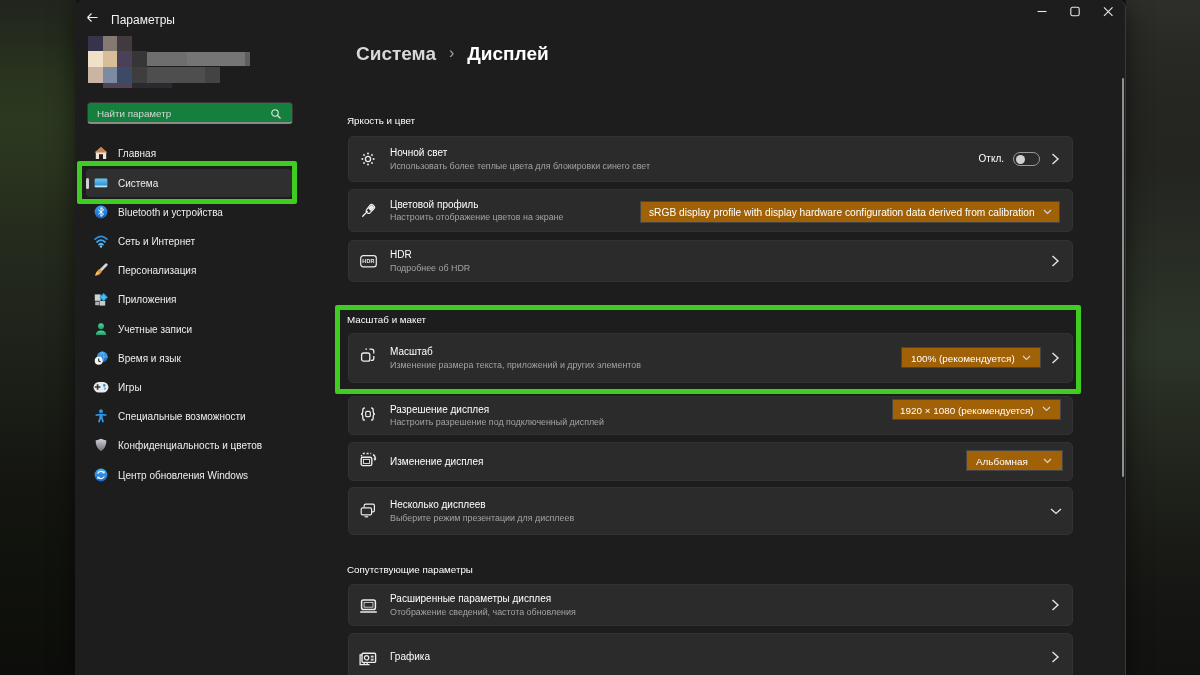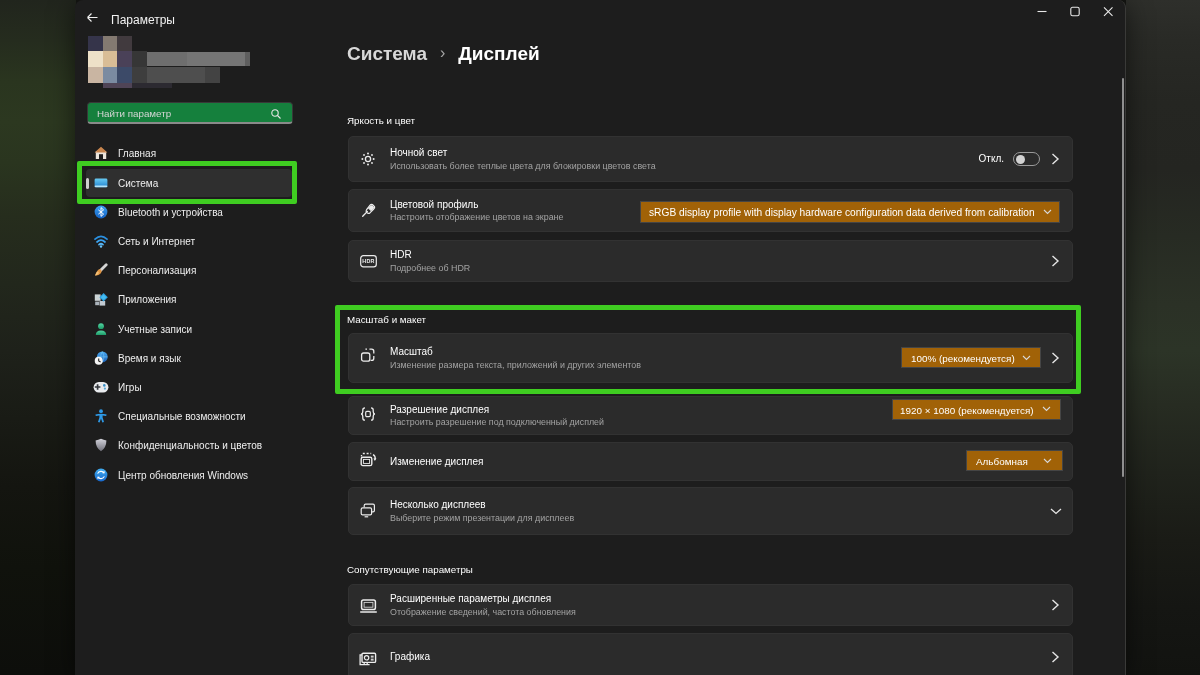--- a/index.html
+++ b/index.html
@@ -12,21 +12,21 @@
 .abs{position:absolute;}
 
 #appname{left:111px;top:13px;font-size:12px;color:#f2f2f2;}
 
 #search{left:87px;top:102px;width:206px;height:22px;background:#15803d;border:1px solid #383838;border-bottom:2px solid #8a8a8a;border-radius:4px;}
 #search span{position:absolute;left:9px;top:4.6px;font-size:9.8px;color:#d6d6d6;}
 .nav{left:118px;font-size:10px;color:#eee;white-space:nowrap;}
 #selbg{left:86px;top:169px;width:206px;height:28px;background:#2f2f2f;border-radius:4px;}
 #selbar{left:86px;top:178px;width:3px;height:11px;background:#cfcfcf;border-radius:2px;}
 
-#h1{left:347px;top:43px;font-size:19px;font-weight:700;color:#fff;white-space:nowrap;text-align:right;}
+#h1{left:356px;top:43px;font-size:19px;font-weight:700;color:#fff;white-space:nowrap;text-align:right;}
 #h1 .dim{color:#d8d8d8;}
 #h1 .sep{color:#a6a6a6;font-size:16px;font-weight:400;position:relative;top:-2.5px;padding:0 13px;}
 .sect{font-size:9.8px;font-weight:400;color:#fff;white-space:nowrap;}
 .card{left:348px;width:725px;background:#2b2b2b;border:1px solid #323232;border-radius:5px;}
 .t1{left:390px;font-size:10px;color:#fff;white-space:nowrap;}
 .t2{left:390px;font-size:8.9px;color:#a3a3a3;white-space:nowrap;}
 .drop{background:#a16207;border:1px solid #454545;border-radius:0;color:#fff;font-size:9.9px;}
 .drop span{position:absolute;left:9px;top:50%;transform:translateY(-50%);white-space:nowrap;}
 .gbox{border:5px solid #3fcd21;position:absolute;border-radius:2px;}
 #toggle{left:1013px;top:152px;width:27px;height:14px;border:1px solid #9a9a9a;border-radius:7px;}
@@ -195,21 +195,21 @@
  <path d="M10.4 8.4 A3.8 3.8 0 0 1 3.8 9" stroke="#fff" stroke-width="1.1" fill="none"></path>
  <path d="M3.4 11.2 L3.6 8.6 L6.1 9.1 Z" fill="#fff"></path>
 </svg>
 
 <div class="abs" id="h1"><span class="dim">Система</span><span class="sep">›</span><span>Дисплей</span></div>
 
 <div class="abs sect" style="left:347px;top:115px">Яркость и цвет</div>
 
 <div class="abs card" style="top:136px;height:46px"></div>
 <div class="abs t1" style="top:147.3px">Ночной свет</div>
-<div class="abs t2" style="top:160.9px">Использовать более теплые цвета для блокировки цветов света</div>
+<div class="abs t2" style="top:160.9px">Использовать более теплые цвета для блокировки синего свет</div>
 <div class="abs t1" style="left:auto;right:196px;top:153px">Откл.</div>
 <div class="abs" id="toggle"></div>
 <div class="abs" id="knob"></div>
 
 <div class="abs card" style="top:189px;height:43px"></div>
 <div class="abs t1" style="top:198.8px">Цветовой профиль</div>
 <div class="abs t2" style="top:212.4px">Настроить отображение цветов на экране</div>
 <div class="abs drop" style="left:640px;top:201px;width:420px;height:22px;font-size:10.2px">
     <span style="left:8px">sRGB display profile with display hardware configuration data derived from calibration</span>
   </div>

